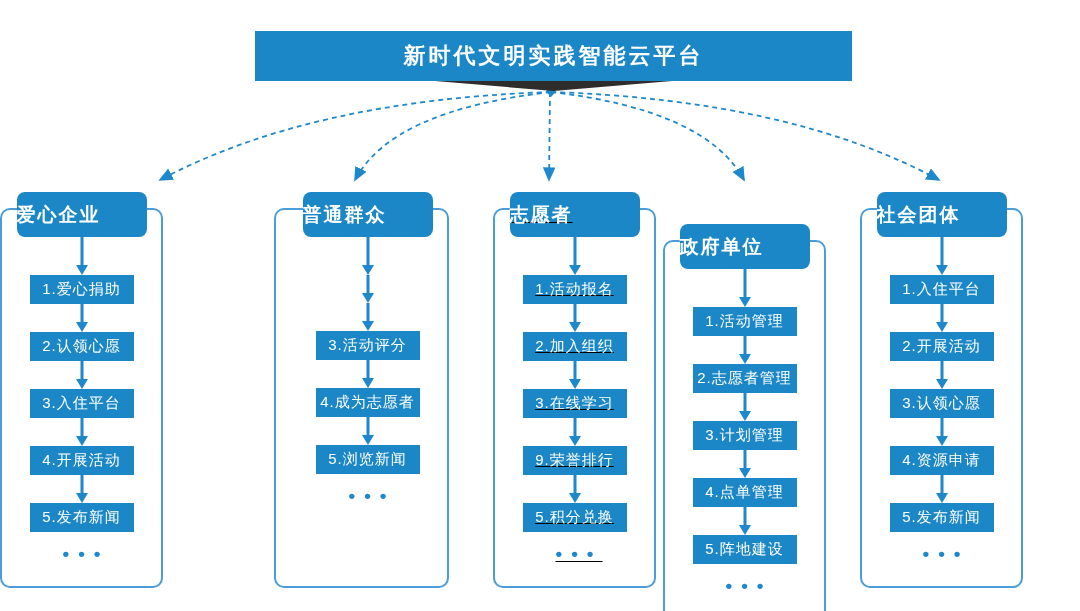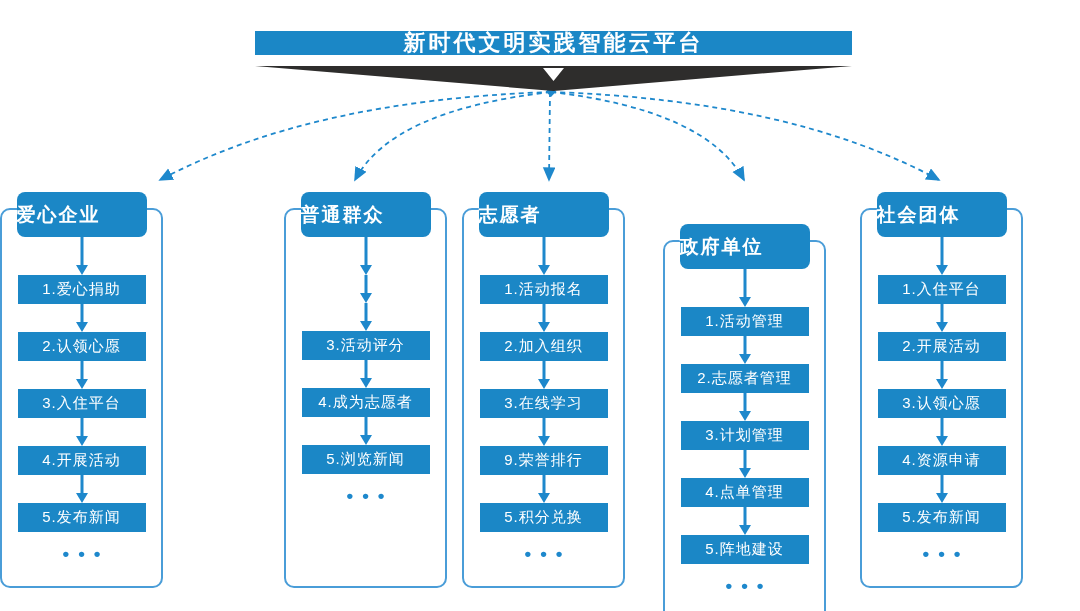--- a/index.html
+++ b/index.html
@@ -5,51 +5,51 @@
   :root{
     --blue:#1b87c6; --arrow:#1e88cc; --outline:#4a9dd8; --ribbon:#2e2d2c; --white:#ffffff;
   }
   html,body{margin:0;padding:0;}
   body{
     width:1080px;height:611px;position:relative;background:#ffffff;
     font-family:"Liberation Sans","DejaVu Sans",sans-serif;overflow:hidden;
   }
   
   .banner{
-    position:absolute;left:255px;top:31px;width:597px;height:24px;
+    position:absolute;left:255px;top:31px;width:597px;height:50px;
     background:var(--blue);color:#fff;display:flex;align-items:center;justify-content:center;
     font-size:22px;font-weight:bold;letter-spacing:3px;z-index:2;
   }
   .ribbon{position:absolute;left:255px;top:66px;z-index:1;}
   .ribbon .band{fill:var(--ribbon);}
   .ribbon .white-arrow{fill:#ffffff;}
   
   .fan{position:absolute;left:0;top:86px;z-index:0;}
   .fan path{fill:none;stroke:var(--arrow);stroke-width:1.8;stroke-dasharray:5 4;}
   .fan .apex{fill:var(--arrow);}
   .fan marker path{fill:var(--arrow);stroke:none;}
   
   .col{position:absolute;top:192px;width:163px;}
   .col:nth-of-type(1){left:74px;}
-  .col:nth-of-type(2){left:284px;}
-  .col:nth-of-type(3){left:462px;}
+  .col:nth-of-type(2){left:274px;padding-left:12px;}
+  .col:nth-of-type(3){left:493px;text-decoration:underline;}
   .col:nth-of-type(4){left:663px;margin-top:32px;}
   .col:nth-of-type(5){left:860px;}
   .col-outline{
     position:absolute;top:16px;left:0;right:0;height:380px;
     border:2px solid var(--outline);border-radius:10px;box-sizing:border-box;
   }
   .flow{position:relative;display:flex;flex-direction:column;align-items:center;}
   .col-header{
     width:130px;height:45px;background:var(--blue);border-radius:8px;
     color:#fff;font-size:19px;font-weight:bold;letter-spacing:2px;
     display:flex;align-items:center;justify-content:flex-start;box-sizing:border-box;
   }
   .item{
-    width:128px;height:29px;background:var(--blue);color:#fff;font-size:15px;
+    width:104px;height:29px;background:var(--blue);color:#fff;font-size:15px;
     display:flex;align-items:center;justify-content:center;box-sizing:border-box;
     letter-spacing:1px;
   }
   .v-arrow{position:relative;width:14px;height:38px;flex:none;}
   .v-arrow::before{
     content:"";position:absolute;left:50%;top:0;width:3px;height:calc(100% - 10px);
     transform:translateX(-50%);background:var(--arrow);
   }
   .v-arrow::after{
     content:"";position:absolute;left:50%;bottom:0;transform:translateX(-50%);

